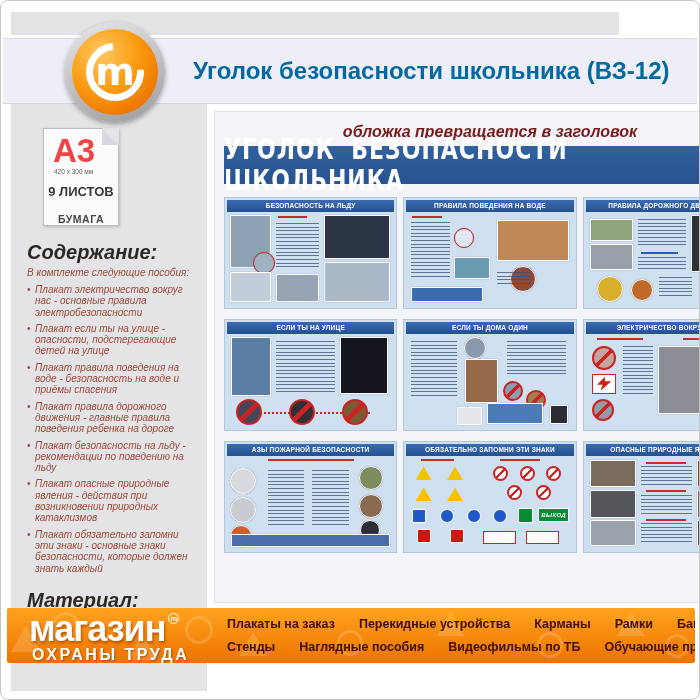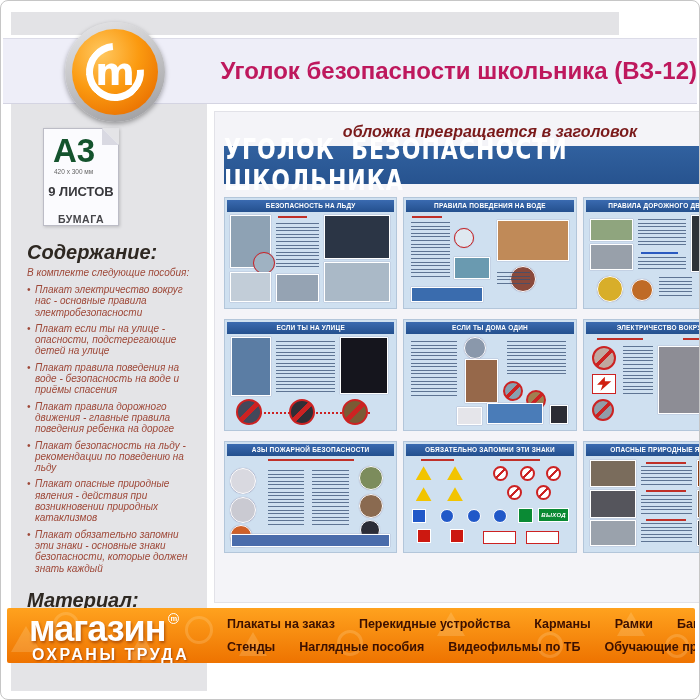--- a/index.html
+++ b/index.html
@@ -3,40 +3,40 @@
 <meta charset="utf-8">
 <style>
   html,body{margin:0;padding:0;background:#fff;}
   *{box-sizing:border-box;}
   .page{position:relative;width:700px;height:700px;background:#fff;border:1px solid #c6c6c6;
         border-radius:8px;overflow:hidden;font-family:"Liberation Sans",sans-serif;}
   
   .topbar{position:absolute;left:10px;top:11px;width:608px;height:23px;background:#e3e3e6;}
   .header{position:absolute;left:2px;top:37px;right:2px;height:66px;background:#eeeef8;
           border-top:1px solid #dcdce8;border-bottom:1px solid #d4d4e2;display:flex;align-items:center;}
-  .htitle{margin-left:190px;flex:1;text-align:right;font-size:24px;font-weight:bold;color:#be185d;}
+  .htitle{margin-left:190px;flex:1;text-align:left;font-size:24px;font-weight:bold;color:#0369a1;}
   .logo{position:absolute;left:62px;top:-17px;width:100px;height:100px;border-radius:50%;
         background:linear-gradient(160deg,#e8e8ea,#9b9b9e);box-shadow:0 2px 5px rgba(0,0,0,.35);z-index:6;
         display:flex;align-items:center;justify-content:center;cursor:pointer;}
   .logo-in{width:86px;height:86px;border-radius:50%;
         background:radial-gradient(circle at 34% 28%,#ffc860 0%,#fb9a10 45%,#e96f00 85%);
         position:relative;display:flex;align-items:center;justify-content:center;}
   .logo-ring{position:absolute;width:58px;height:58px;border:7px solid #fff;border-radius:50%;
         border-top-color:transparent;transform:rotate(40deg);}
   .logo-m{position:relative;color:#fff;font-size:38px;font-weight:bold;line-height:1;font-family:"DejaVu Sans",sans-serif;}
   
   .sidebar{position:absolute;left:10px;top:103px;width:196px;height:587px;background:#e4e4e7;
            z-index:1;padding:0 10px 0 12px;overflow:hidden;}
   .paper{position:relative;width:76px;height:98px;margin:24px 0 0 20px;background:#fbfbfe;
          border:1px solid #bcbcc6;box-shadow:1px 1px 3px rgba(0,0,0,.18);}
   .paper::before{content:"";position:absolute;top:-1px;right:-1px;width:0;height:0;
          border-top:17px solid #e4e4e7;border-left:17px solid transparent;}
   .paper::after{content:"";position:absolute;top:-1px;right:-1px;width:0;height:0;
          border-bottom:17px solid #d9d9e2;border-right:17px solid transparent;}
-  .fsize{font-size:33px;font-weight:bold;color:#14532d;margin:5px 0 0 9px;line-height:1;}
+  .fsize{font-size:33px;font-weight:bold;color:#ef4444;margin:5px 0 0 9px;line-height:1;}
   .fdims{font-size:6.5px;color:#666;margin:1px 0 0 10px;}
   .fsheets{font-size:13px;font-weight:bold;color:#38383c;text-align:center;margin-top:9px;}
   .fmat{font-size:10.5px;font-weight:bold;color:#46464a;text-align:center;margin-top:14px;letter-spacing:.5px;}
   .shead{font-style:italic;font-weight:bold;font-size:20px;color:#2e2822;margin:15px 0 3px 4px;}
   .sintro{font-style:italic;font-size:10px;color:#9e4838;margin:0 0 6px 4px;}
   ul.slist{margin:0 0 0 4px;padding:0;list-style:none;}
   ul.slist li{position:relative;font-style:italic;font-size:10px;line-height:1.13;color:#9e4838;
       margin-bottom:5px;padding-left:8px;}
   ul.slist li::before{content:"•";position:absolute;left:0;}
   

